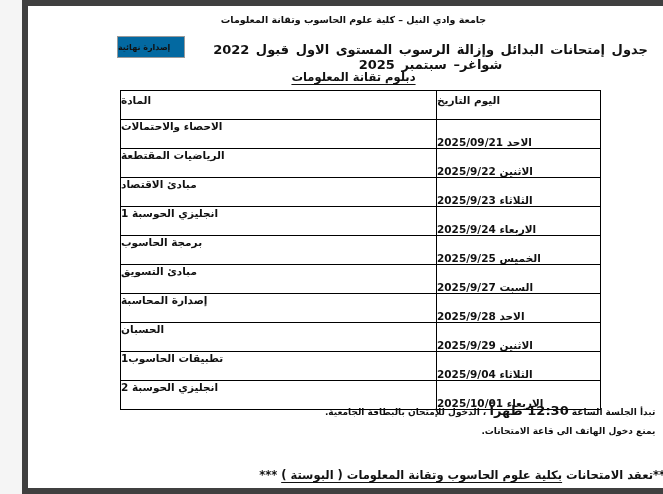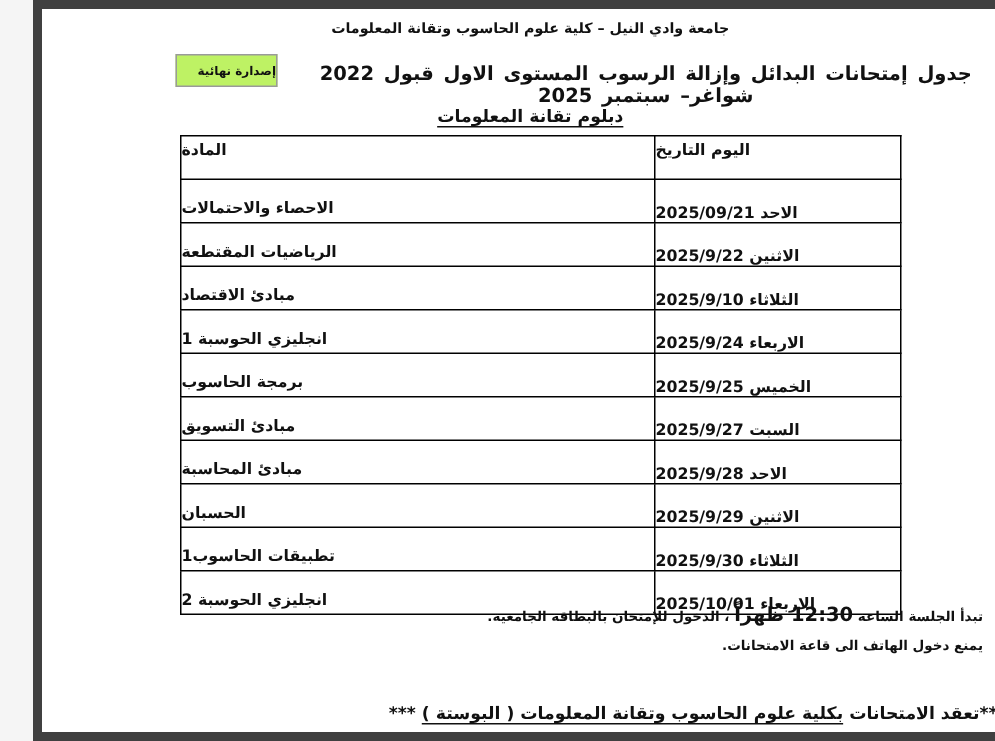--- a/index.html
+++ b/index.html
@@ -8,22 +8,22 @@
   .page {
     position:absolute; left:0; top:0; width:663px; height:494px;
     background:#fff; border:6px solid #404040; direction:rtl; overflow:hidden;margin-left:22px;
   }
   .uni-line {
     position:absolute; top:8px; left:0; right:0;
     text-align:center; font-size:9.5px; letter-spacing:0.2px;
   }
   .version-box {
     position:absolute; left:89px; top:30px; width:68px; height:22px;
-    border:1px solid #9a9a9a; background:#bef264;
-    display:flex; align-items:center; justify-content:flex-start;
+    border:1px solid #9a9a9a; background:#0369a1;
+    display:flex; align-items:center; justify-content:flex-end;
     font-size:8px;
   }
   .doc-title {
     position:absolute; top:36px; left:160px; right:6px;
     text-align:center; font-size:13px; word-spacing:2px;
   }
   .subtitle {
     position:absolute; top:64px; left:0; right:0;
     text-align:center; font-size:11.5px;
     text-decoration:underline; text-underline-offset:3px;
@@ -33,21 +33,21 @@
     width:480px; border-collapse:collapse; table-layout:fixed;
     direction:rtl;
   }
   table.exam td, table.exam th {
     border:1.5px solid #000; vertical-align:top;
     font-size:10.5px; text-align:left; overflow:hidden;
   }
   table.exam tr { height:28px; }
   table.exam tr.head { height:29px; }
   td.daydate { padding-top:16px; font-size:10.5px; }
-  td.subject { padding-top:13px; }
+  td.subject { padding-top:0; }
   th { padding-top:3px; font-size:11px; }
   .notes { position:absolute; right:8px; left:0; top:0; }
   .note { position:absolute; right:0; left:0; text-align:right; font-size:9px; }
   .note-1 { top:397px; }
   .note-2 { top:420px; }
   .note-3 { top:462px; font-size:11.5px; }
   .check { font-size:9px; margin-left:5px; color:#222; }
   .big-time { font-size:13px; }
   .ul { text-decoration:underline; text-underline-offset:3px; }
   .signature {
@@ -84,45 +84,45 @@
     </tr>
     <tr>
       <td class="daydate">الاحد  2025/09/21</td>
       <td class="subject">الاحصاء والاحتمالات</td>
     </tr>
     <tr>
       <td class="daydate">الاثنين 2025/9/22</td>
       <td class="subject">الرياضيات المقتطعة</td>
     </tr>
     <tr>
-      <td class="daydate">الثلاثاء 2025/9/10</td>
+      <td class="daydate">الثلاثاء 2025/9/23</td>
       <td class="subject">مبادئ الاقتصاد</td>
     </tr>
     <tr>
       <td class="daydate">الاربعاء 2025/9/24</td>
       <td class="subject">انجليزي الحوسبة 1</td>
     </tr>
     <tr>
       <td class="daydate">الخميس 2025/9/25</td>
       <td class="subject">برمجة الحاسوب</td>
     </tr>
     <tr>
       <td class="daydate">السبت 2025/9/27</td>
       <td class="subject">مبادئ التسويق</td>
     </tr>
     <tr>
       <td class="daydate">الاحد 2025/9/28</td>
-      <td class="subject">مبادئ المحاسبة</td>
+      <td class="subject">إصدارة المحاسبة</td>
     </tr>
     <tr>
       <td class="daydate">الاثنين 2025/9/29</td>
       <td class="subject">الحسبان</td>
     </tr>
     <tr>
-      <td class="daydate">الثلاثاء 2025/9/30</td>
+      <td class="daydate">الثلاثاء 2025/9/04</td>
       <td class="subject">تطبيقات الحاسوب1</td>
     </tr>
     <tr>
       <td class="daydate">الاربعاء 2025/10/01</td>
       <td class="subject">انجليزي الحوسبة 2</td>
     </tr>
   </tbody>
     </table>
 
   <div class="notes">

